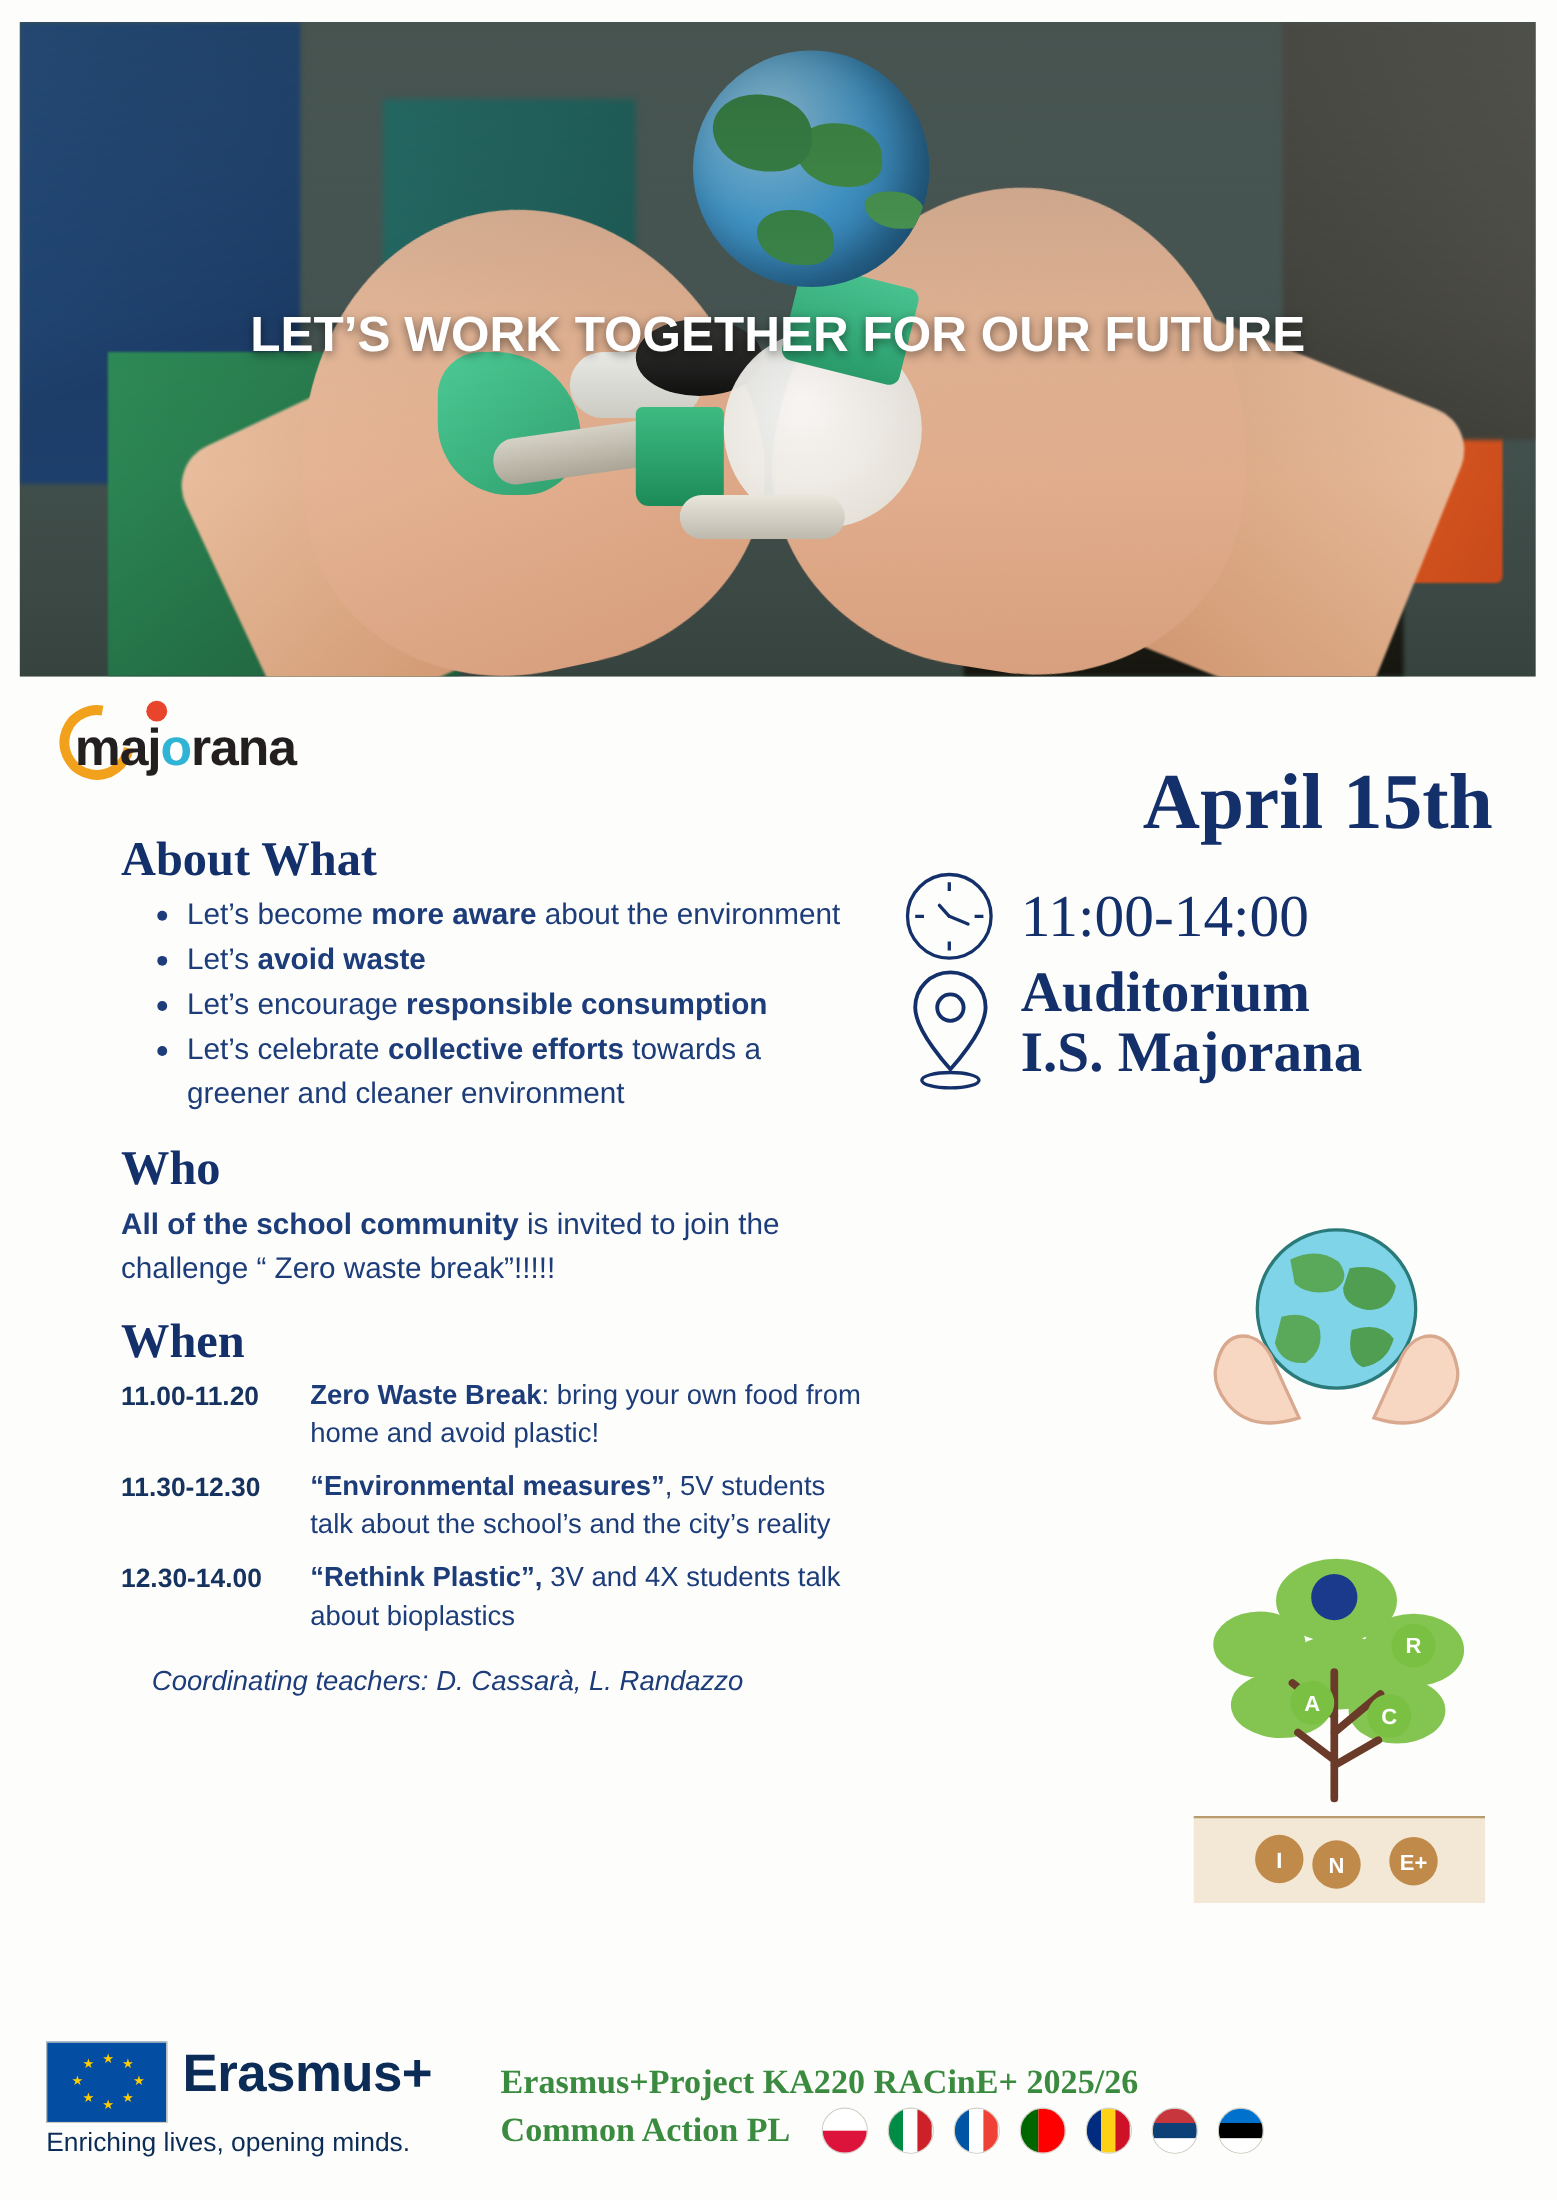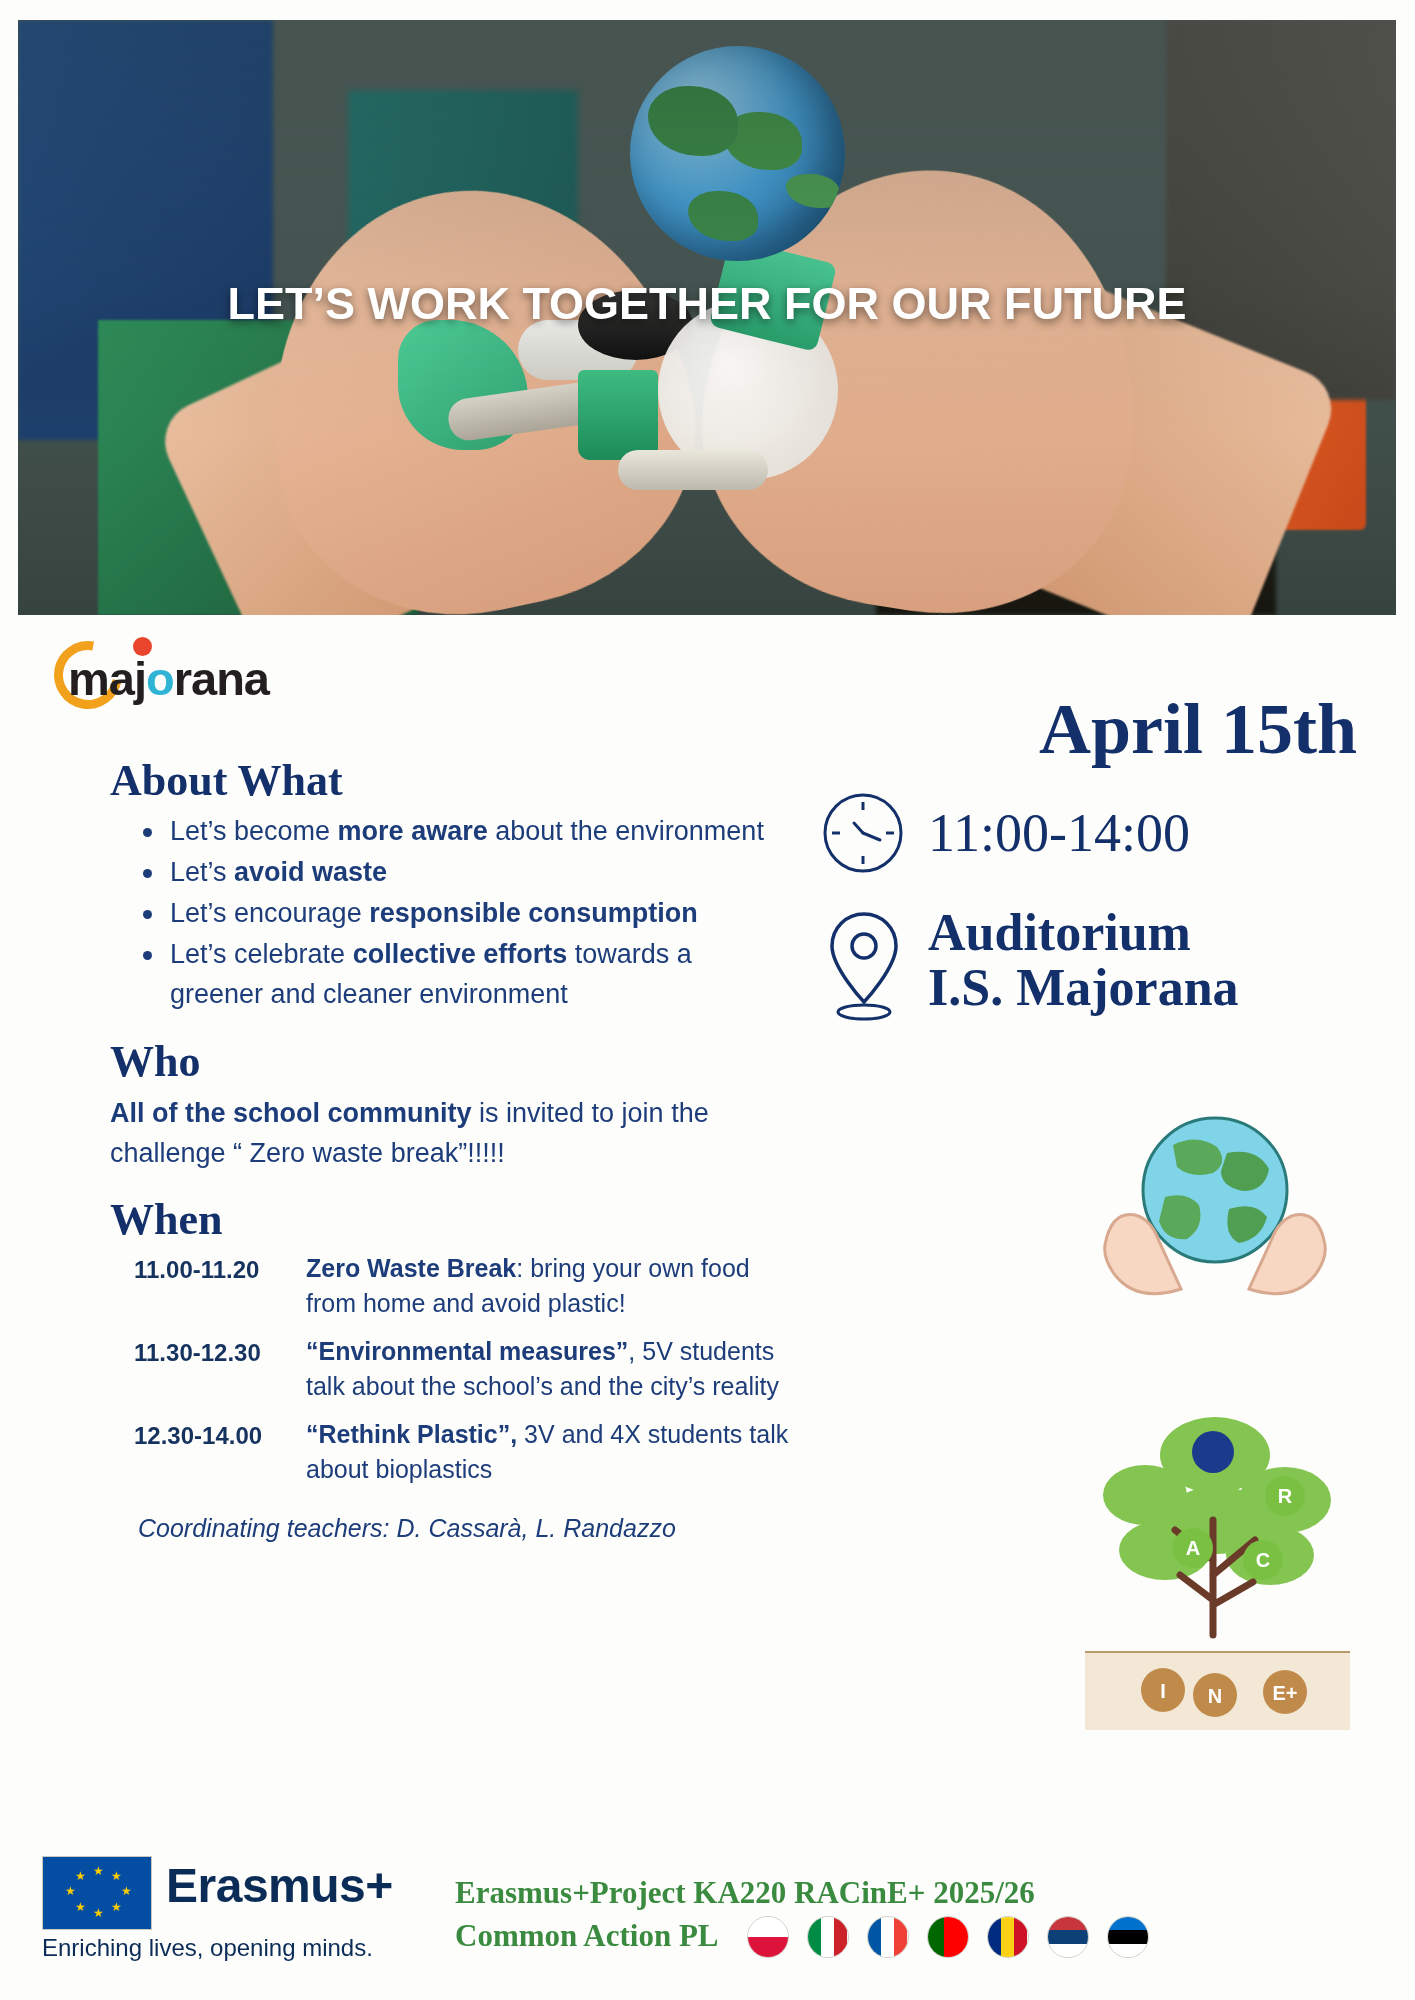--- a/index.html
+++ b/index.html
@@ -188,21 +188,20 @@
     line-height: 1.42;
     color: #1c3c7a;
     margin-bottom: 12px;
   }
   .when-time {
     flex: 0 0 172px;
     font-weight: bold;
     font-size: 24px;
     color: #16335f;
     padding-top: 2px;
-    margin-left: 24px;
   }
   .when-desc { flex: 1; }
   .when-desc b { font-weight: bold; }
 
   .coord {
     margin-top: 26px; margin-left: 28px;
     font-style: italic;
     font-size: 25px;
     color: #1c3c7a;
   }
@@ -219,21 +218,21 @@
   }
   .time-row {
     position: absolute; left: 820px; top: 790px;
     display: flex; align-items: center; gap: 22px;
   }
   .time-text {
     font-family: "Liberation Serif", serif;
     font-weight: normal; font-size: 54px; color: #14306b;
   }
   .place-row {
-    position: absolute; left: 818px; top: 906px;
+    position: absolute; left: 818px; top: 876px;
     display: flex; align-items: flex-start; gap: 18px;
   }
   .place-text {
     font-family: "Liberation Serif", serif;
     font-weight: bold; font-size: 52px; line-height: 1.05; color: #14306b;
     white-space: nowrap;
   }
 
   
   .earth-hands { position: absolute; left: 1095px; top: 1105px; width: 240px; height: 230px; }

